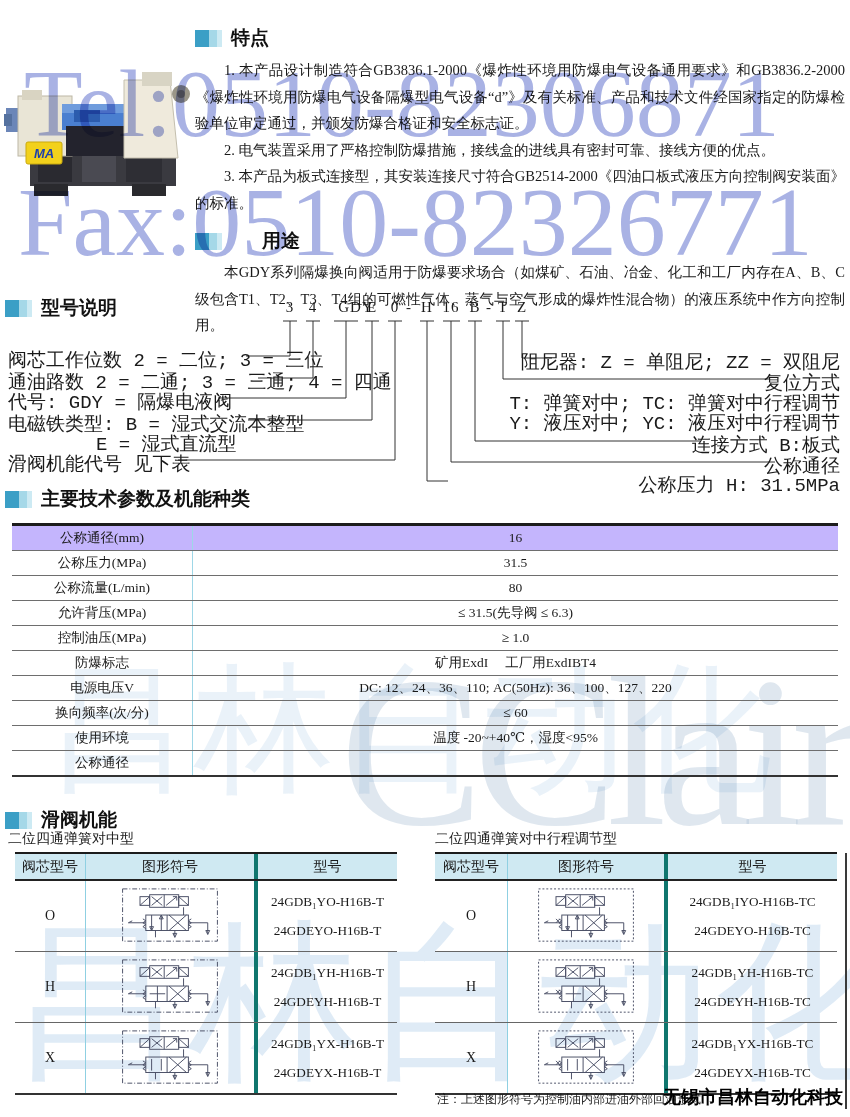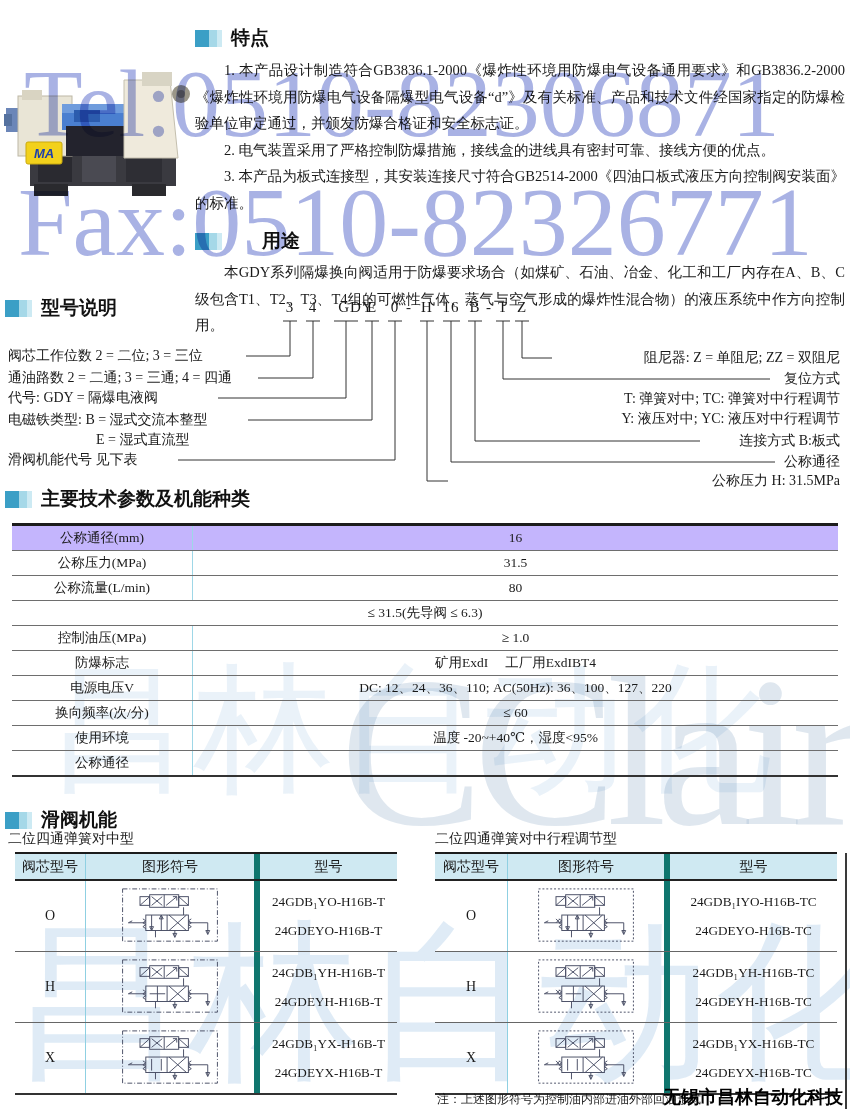--- a/index.html
+++ b/index.html
@@ -11,39 +11,39 @@
   .abs{position:absolute;}
   
   .sec-head{display:flex;align-items:center;gap:9px;}
   .sec-icon{width:27px;height:17px;flex:0 0 auto;
     background:linear-gradient(to right,#3b9fc6 0 52%,#a5d8e8 52% 82%,#cdeaf3 82% 100%);}
   .sec-title{font-family:"Liberation Sans","DejaVu Sans",sans-serif;font-weight:700;font-size:19px;color:#111;}
   
   .para{margin:0;font-size:14.5px;line-height:26.5px;text-align:justify;text-indent:2em;}
   
   .code-part{position:absolute;transform:translateX(-50%);font-size:15px;letter-spacing:1px;white-space:nowrap;}
-  .mlabel{position:absolute;font-size:14px;white-space:nowrap;}
+  .mlabel{position:absolute;font-size:19px;white-space:nowrap;font-family:Liberation Mono, monospace;}
   .mlabel.right{text-align:right;}
   
   .ptable{position:absolute;left:12px;top:523px;width:826px;
     border-top:3px solid #1c1c1c;border-bottom:2px solid #333;}
   .prow{display:flex;height:24px;border-bottom:1px solid #6e6e6e;align-items:stretch;}
   .prow:last-child{border-bottom:none;}
   .prow.blue{background:#c4b5fd;}
   .pcell{display:flex;align-items:center;justify-content:center;font-size:13.5px;white-space:nowrap;}
   .pcell.lab{width:180px;flex:0 0 auto;border-right:1px solid #9ed7e7;}
   .pcell.val{flex:1;}
   
   .stable{position:absolute;top:852px;border-top:2.5px solid #1c1c1c;border-bottom:2px solid #333;}
   .shead{display:flex;height:25px;background:#cfe9f2;border-bottom:2px solid #222;}
   .srow{display:flex;height:70px;border-bottom:1px solid #666;}
   .srow:last-child{border-bottom:none;}
   .scell{display:flex;align-items:center;justify-content:center;font-size:14px;}
   .scol1{flex:0 0 auto;border-right:1px solid #8fd0e2;}
-  .scol2{flex:0 0 auto;border-right:6px solid #0f766e;}
+  .scol2{flex:0 0 auto;border-right:4px solid #0f766e;}
   .scol3{flex:1;}
   .models{display:flex;flex-direction:column;gap:13px;align-items:center;font-size:13.2px;
     font-family:"Liberation Serif","DejaVu Serif","DejaVu Sans",serif;}
   .subtitle{position:absolute;font-size:14px;white-space:nowrap;}
   
   .wm{position:absolute;pointer-events:none;white-space:nowrap;mix-blend-mode:multiply;
     font-family:"Liberation Serif","DejaVu Serif",serif;z-index:40;}
   .wm-tel{left:24px;top:48px;font-size:96px;color:rgba(116,131,212,0.62);}
   .wm-fax{left:18px;top:166px;font-size:98px;color:rgba(116,131,212,0.62);}
   .wm-brand{left:340px;top:628px;font-size:215px;letter-spacing:-10px;color:rgba(170,192,212,0.38);z-index:1;}
@@ -176,20 +176,21 @@
     </div>
     <div class="prow">
       <div class="pcell lab">公称压力(MPa)</div>
       <div class="pcell val">31.5</div>
     </div>
     <div class="prow">
       <div class="pcell lab">公称流量(L/min)</div>
       <div class="pcell val">80</div>
     </div>
     <div class="prow">
+      <div class="pcell lab">允许背压(MPa)</div>
       <div class="pcell val">≤ 31.5(先导阀 ≤ 6.3)</div>
     </div>
     <div class="prow">
       <div class="pcell lab">控制油压(MPa)</div>
       <div class="pcell val">≥ 1.0</div>
     </div>
     <div class="prow">
       <div class="pcell lab">防爆标志</div>
       <div class="pcell val">矿用ExdI　 工厂用ExdIBT4</div>
     </div>

